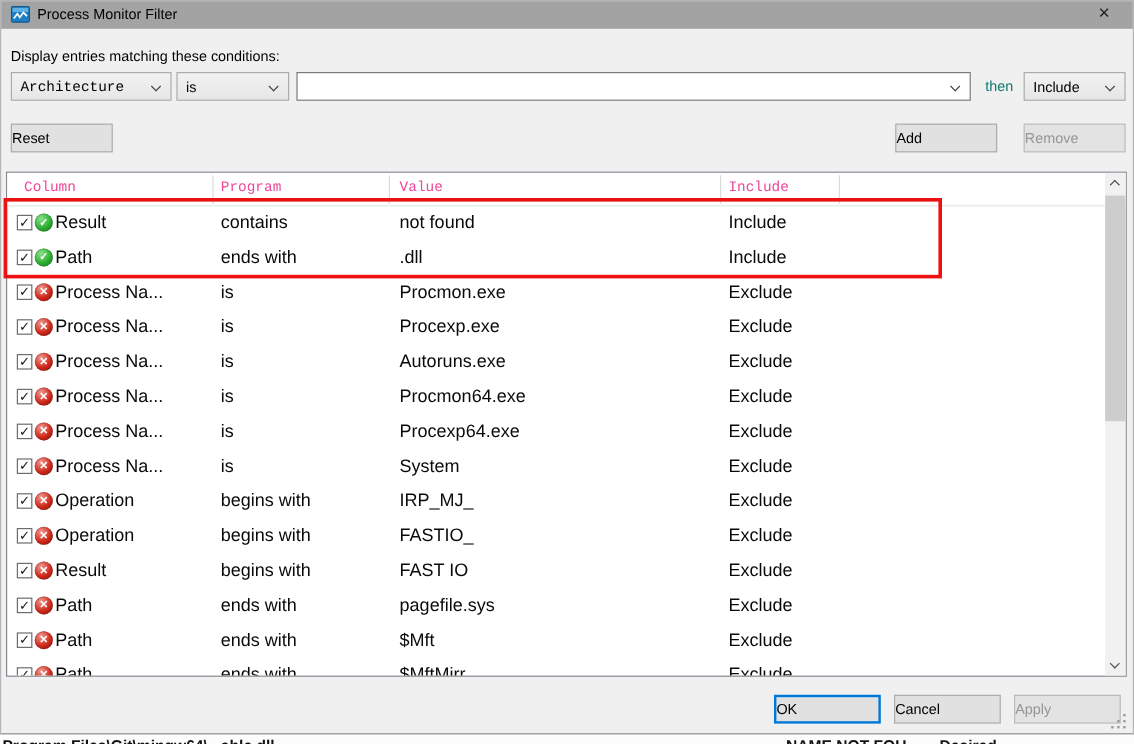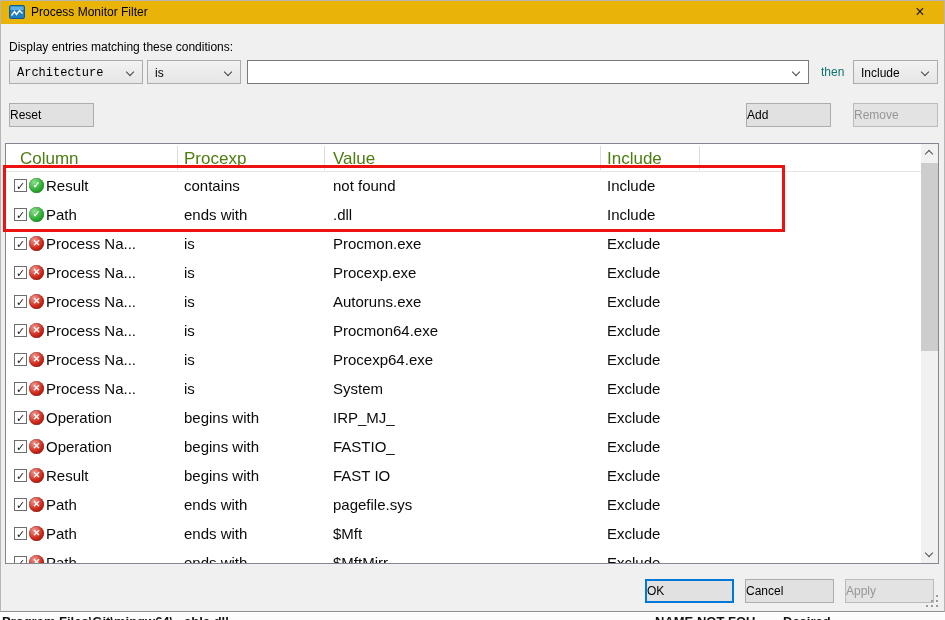--- a/index.html
+++ b/index.html
@@ -3,21 +3,21 @@
 <meta charset="utf-8">
 <style>
   * { margin:0; padding:0; box-sizing:border-box; }
   html,body { width:945px; height:620px; overflow:hidden; }
   body { font-family:"Liberation Sans", sans-serif; background:#f0f0f0; }
   .screen { position:relative; width:945px; height:620px; background:#fff; }
 
   
   .dialog { position:absolute; left:0; top:0; width:945px; height:612px;
             background:#f0f0f0; border:1px solid #b6b6b6; border-bottom:1px solid #8f8f8f; }
-  .titlebar { position:absolute; left:0; top:0; width:100%; height:23px; background:#eab308; }
+  .titlebar { position:absolute; left:0; top:0; width:100%; height:23px; background:#a3a3a3; }
   .app-icon { position:absolute; left:8px; top:3px; width:16px; height:16px; }
   .title-text { position:absolute; left:30px; top:4px; font-size:12px; color:#000; }
   .close-btn { position:absolute; right:8px; top:0; width:32px; height:23px;
                text-align:center; line-height:22px; font-size:16px; color:#1a1a1a; cursor:default; }
 
   .instruction { position:absolute; left:8px; top:39px; font-size:12px; color:#000; }
 
   
   .combo { position:absolute; top:59px; height:24px; border:1px solid #acacac;
            background:linear-gradient(#f2f2f2,#e6e6e6); font-size:12px; color:#000; }
@@ -32,21 +32,21 @@
   
   .btn { position:absolute; height:24px; background:#e1e1e1; border:1px solid #adadad;
          font-size:12px; color:#000; text-align:left; line-height:22px; cursor:default; }
   .btn.disabled { background:#e3e3e3; border-color:#bcbcbc; color:#969696; }
   .btn.default-focus { border:2px solid #0078d7; line-height:20px; }
 
   
   .listbox { position:absolute; left:4px; top:142px; width:934px; height:421px;
              background:#fff; border:1px solid #828790; overflow:hidden; }
   .lheader { position:absolute; left:0; top:0; width:100%; height:28px; background:#fff;
-             border-bottom:1px solid #e5e5e5; font-size:17px; color:#4d7c0f; }
+             border-bottom:1px solid #e5e5e5; font-size:12px; color:#ec4899;font-family:Liberation Mono, monospace; }
   .lheader .hsep { position:absolute; top:2px; width:1px; height:24px; background:#dcdcdc; }
   .hlabel { position:absolute; top:5px; white-space:nowrap; }
   .rows { position:absolute; left:0; top:28px; width:916px; height:393px; overflow:hidden; }
   .lrow { position:relative; width:100%; height:29px; font-size:15px; color:#0a0a0a; }
   .cell { position:absolute; top:5px; white-space:nowrap; }
   .cb { position:absolute; left:8px; top:7px; width:13px; height:13px; background:#fff;
         border:1px solid #6d6d6d; font-size:11px; line-height:12px; text-align:center; color:#1a1a1a; }
   .licon { position:absolute; left:23px; top:6px; width:15px; height:15px; border-radius:50%;
            color:#fff; font-size:9px; font-weight:bold; text-align:center; line-height:15px; }
   .licon.inc { background:radial-gradient(circle at 35% 28%, #8ce08c, #2fae33 55%, #12741b);
@@ -119,21 +119,21 @@
       <span class="chev"></span>
     </div>
 
     <div class="btn" style="left:8px; top:102px; width:85px;">Reset</div>
     <div class="btn" style="left:745px; top:102px; width:85px;">Add</div>
     <div class="btn disabled" style="left:852px; top:102px; width:85px;">Remove</div>
 
     <div class="listbox">
       <div class="lheader">
         <span class="hlabel" style="left:14px;">Column</span>
-        <span class="hlabel" style="left:178px;">Procexp</span>
+        <span class="hlabel" style="left:178px;">Program</span>
         <span class="hlabel" style="left:327px;">Value</span>
         <span class="hlabel" style="left:601px;">Include</span>
         <span class="hsep" style="left:171px;"></span>
         <span class="hsep" style="left:318px;"></span>
         <span class="hsep" style="left:594px;"></span>
         <span class="hsep" style="left:693px;"></span>
       </div>
       <div class="rows" id="rows">
           <div class="lrow">
             <span class="cb">✓</span>

